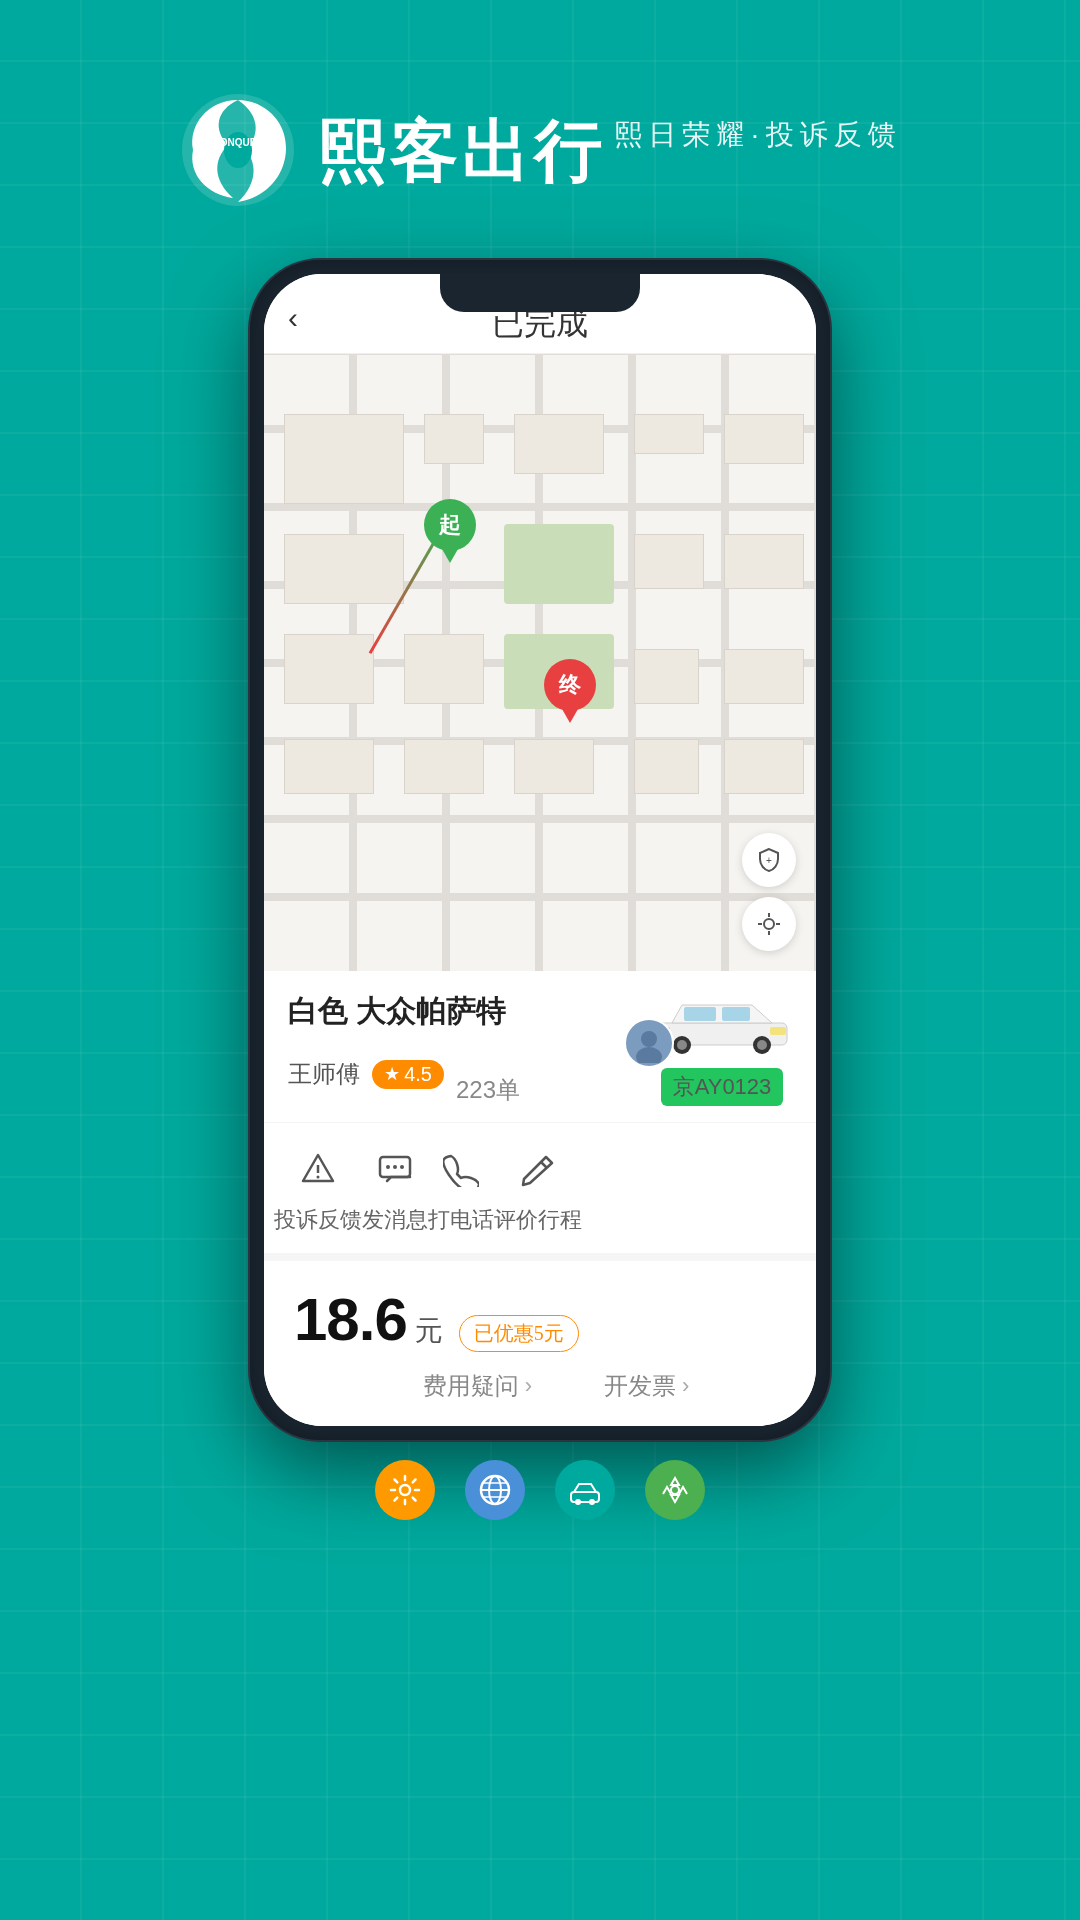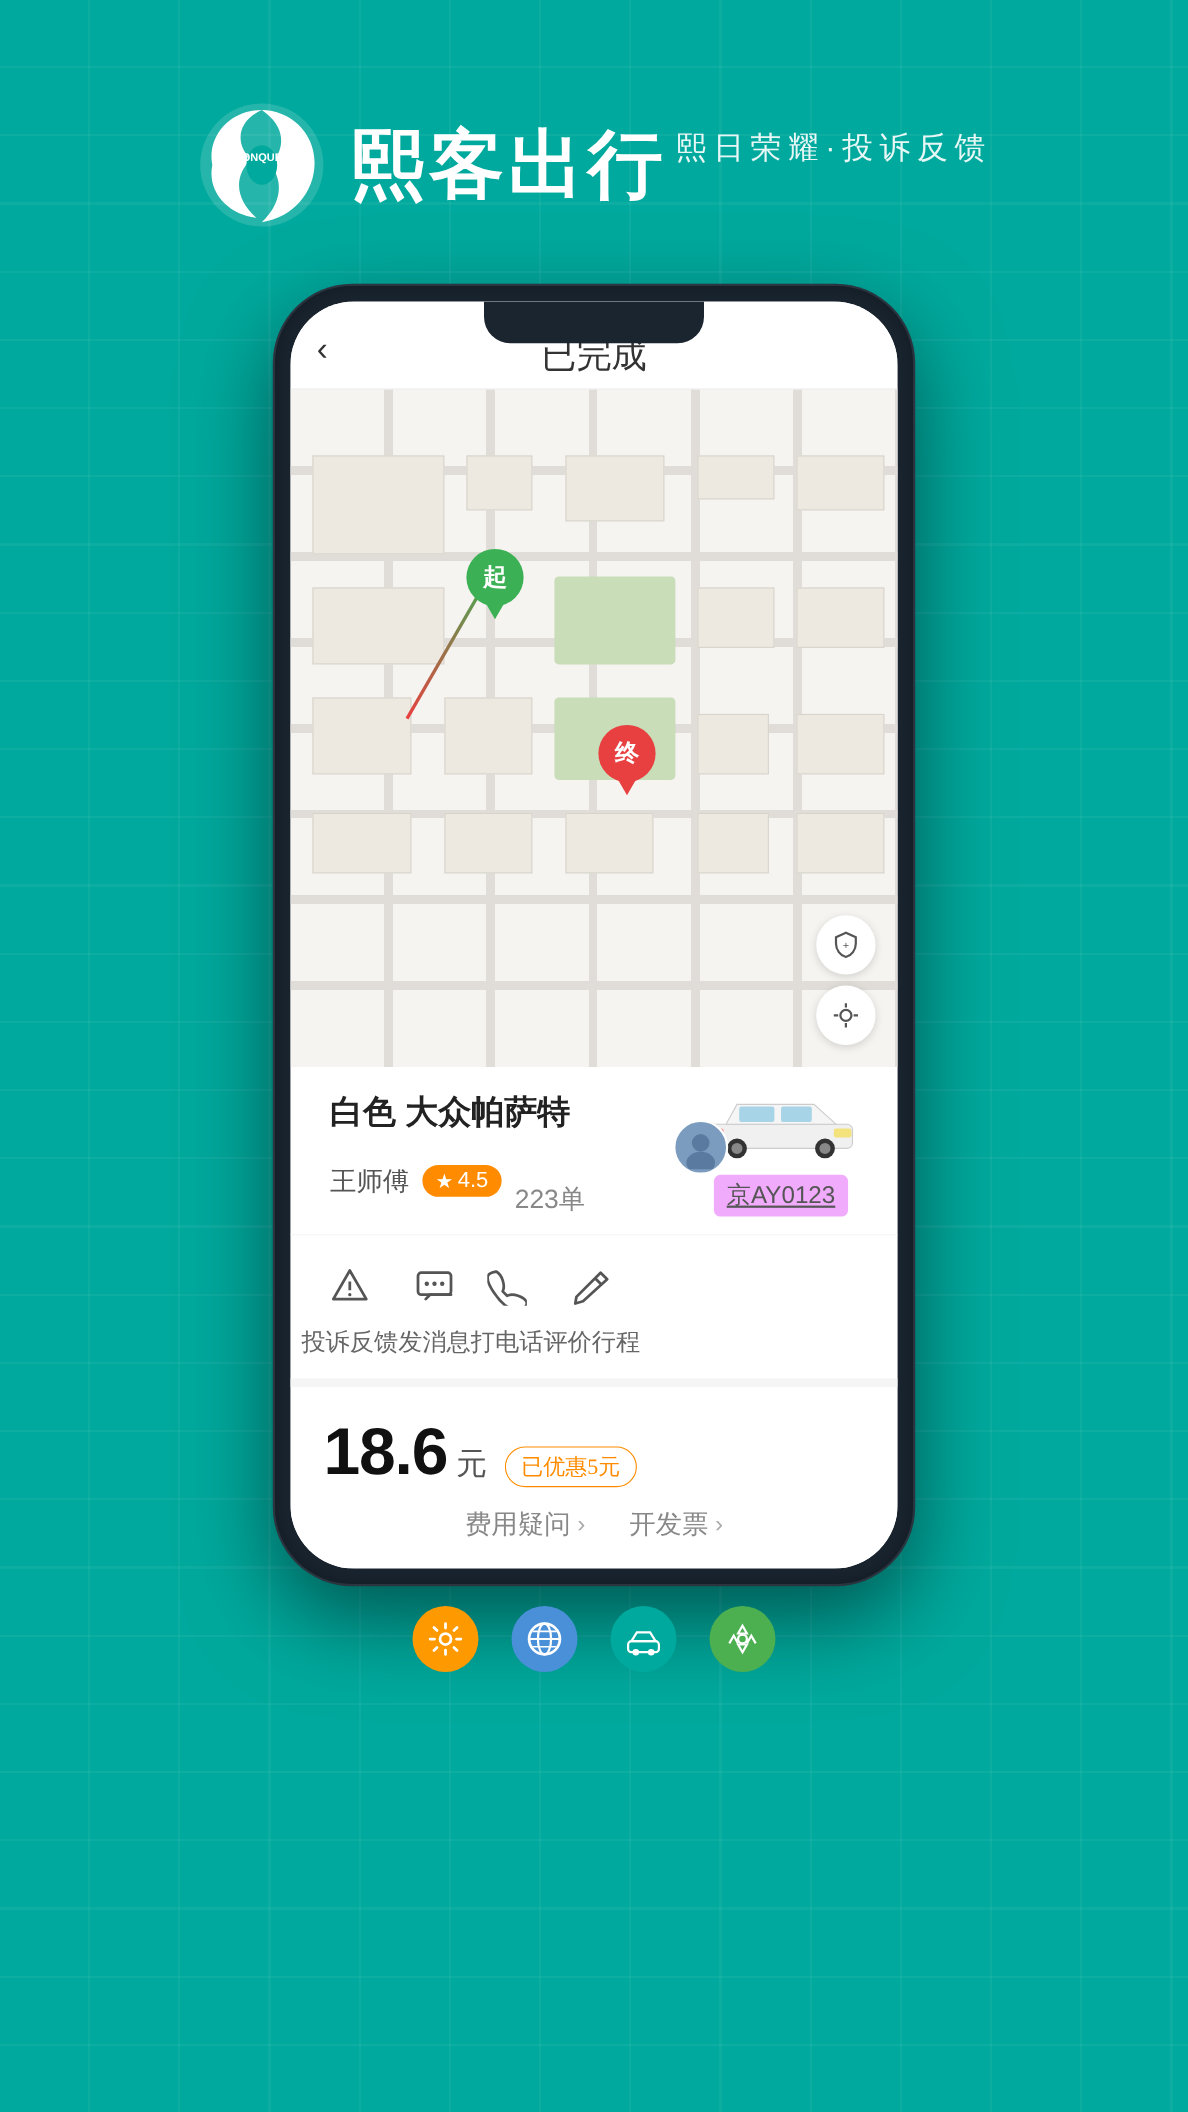--- a/index.html
+++ b/index.html
@@ -258,21 +258,21 @@
       transform-origin: top center;
     }
 
     
     .info-panel {
       background: white;
       flex-shrink: 0;
     }
 
     .vehicle-info {
-      padding: 20px 36px 16px;
+      padding: 20px 24px 16px;
       display: flex;
       align-items: center;
       justify-content: space-between;
       border-bottom: 1px solid #f5f5f5;
     }
 
     .vehicle-left {}
 
     .vehicle-name {
       font-size: 30px;
@@ -317,24 +317,23 @@
     .vehicle-right {
       display: flex;
       flex-direction: column;
       align-items: center;
       gap: 8px;
     }
 
     .plate-number {
       font-size: 22px;
       color: #555;
-      background: #f0abfc;
+      background: #22c55e;
       padding: 4px 12px;
       border-radius: 6px;
-      text-decoration: underline;
     }
 
     
     .action-buttons {
       display: flex;
       justify-content: flex-start;
       padding: 18px 10px;
       border-bottom: 8px solid #f5f5f5;
     }
 
@@ -400,20 +399,21 @@
       gap: 40px;
       justify-content: center;
     }
 
     .payment-link {
       font-size: 24px;
       color: #888;
       display: flex;
       align-items: center;
       gap: 6px;
+      margin-left: 32px;
     }
 
     .chevron-right {
       font-size: 22px;
       color: #aaa;
     }
 
     
     .bottom-nav {
       position: relative;

